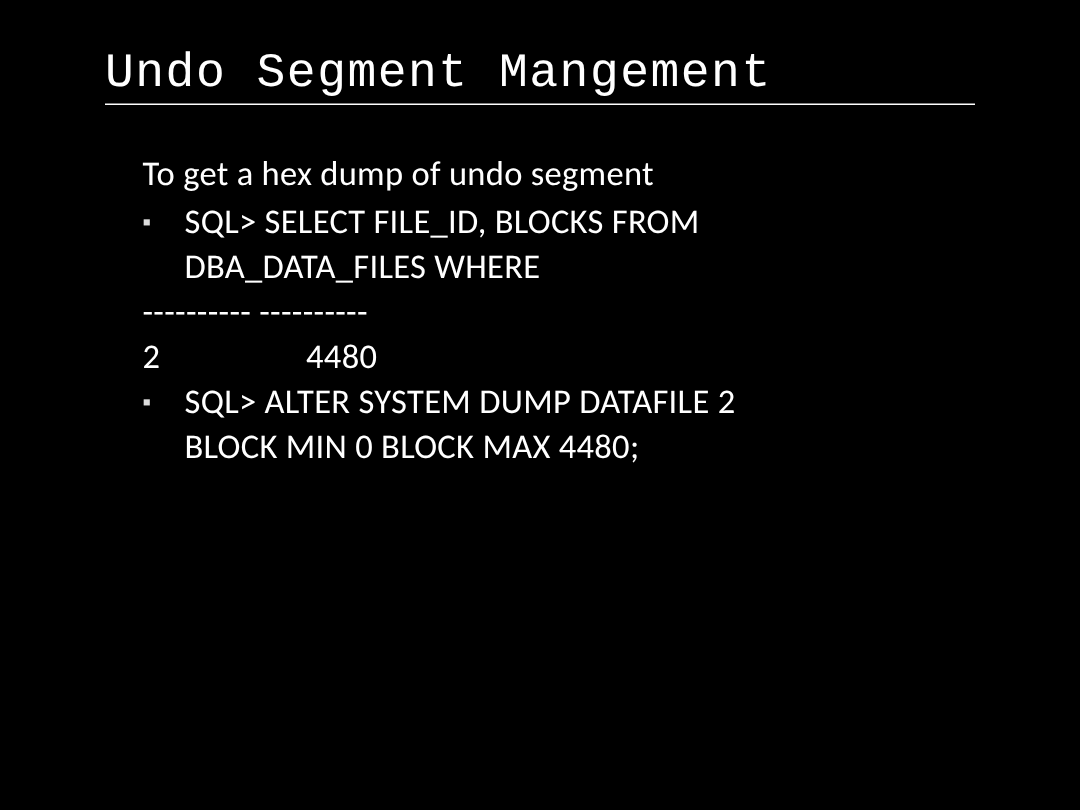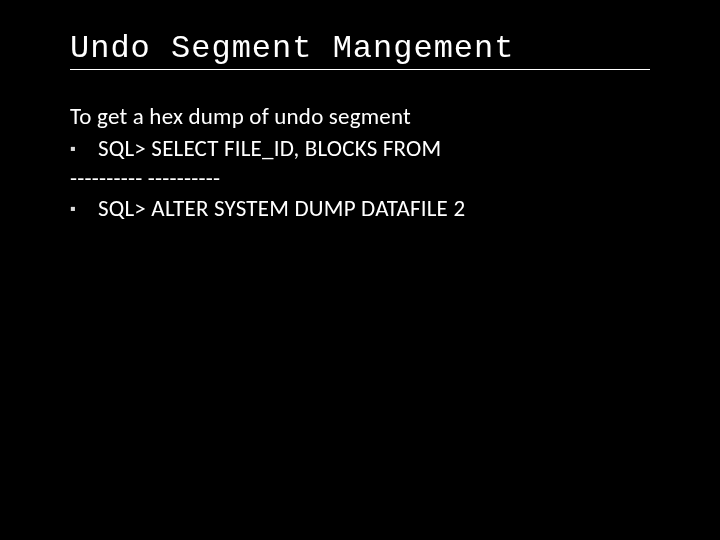--- a/index.html
+++ b/index.html
@@ -30,20 +30,21 @@
   .title-underline {
     border-bottom: 1px solid #ffffff;
     width: 100%;
     height: 0;
     margin-bottom: 32px;
   }
   .body {
     font-size: 23px;
     line-height: 1.30;
     letter-spacing: 0.2px;
+    margin-left: 25px;
   }
   .intro {
     margin: 0 0 2px 0;
   }
   .bullet-row {
     display: flex;
     align-items: flex-start;
     margin: 0;
   }
   .bullet-marker {
@@ -71,21 +72,24 @@
   <h1 class="title">Undo Segment Mangement</h1>
   <div class="title-underline"></div>
 
   <div class="body">
     <div class="intro leftpad">To get a hex dump of undo segment</div>
 
     <div class="bullet-row">
       <div class="bullet-marker">▪</div>
       <div class="bullet-text">SQL&gt; SELECT FILE_ID, BLOCKS FROM</div>
     </div>
+    <div class="continuation">DBA_DATA_FILES WHERE</div>
 
     <div class="leftpad">---------- ----------</div>
+    <div class="leftpad">2&nbsp;&nbsp;&nbsp;&nbsp;&nbsp;&nbsp;&nbsp;&nbsp;&nbsp;&nbsp;&nbsp;&nbsp;&nbsp;&nbsp;&nbsp;&nbsp;&nbsp;&nbsp;4480</div>
 
     <div class="bullet-row">
       <div class="bullet-marker">▪</div>
       <div class="bullet-text">SQL&gt; ALTER SYSTEM DUMP DATAFILE 2</div>
     </div>
+    <div class="continuation">BLOCK MIN 0 BLOCK MAX 4480;</div>
   </div>
 </div>
 
 </body></html>

